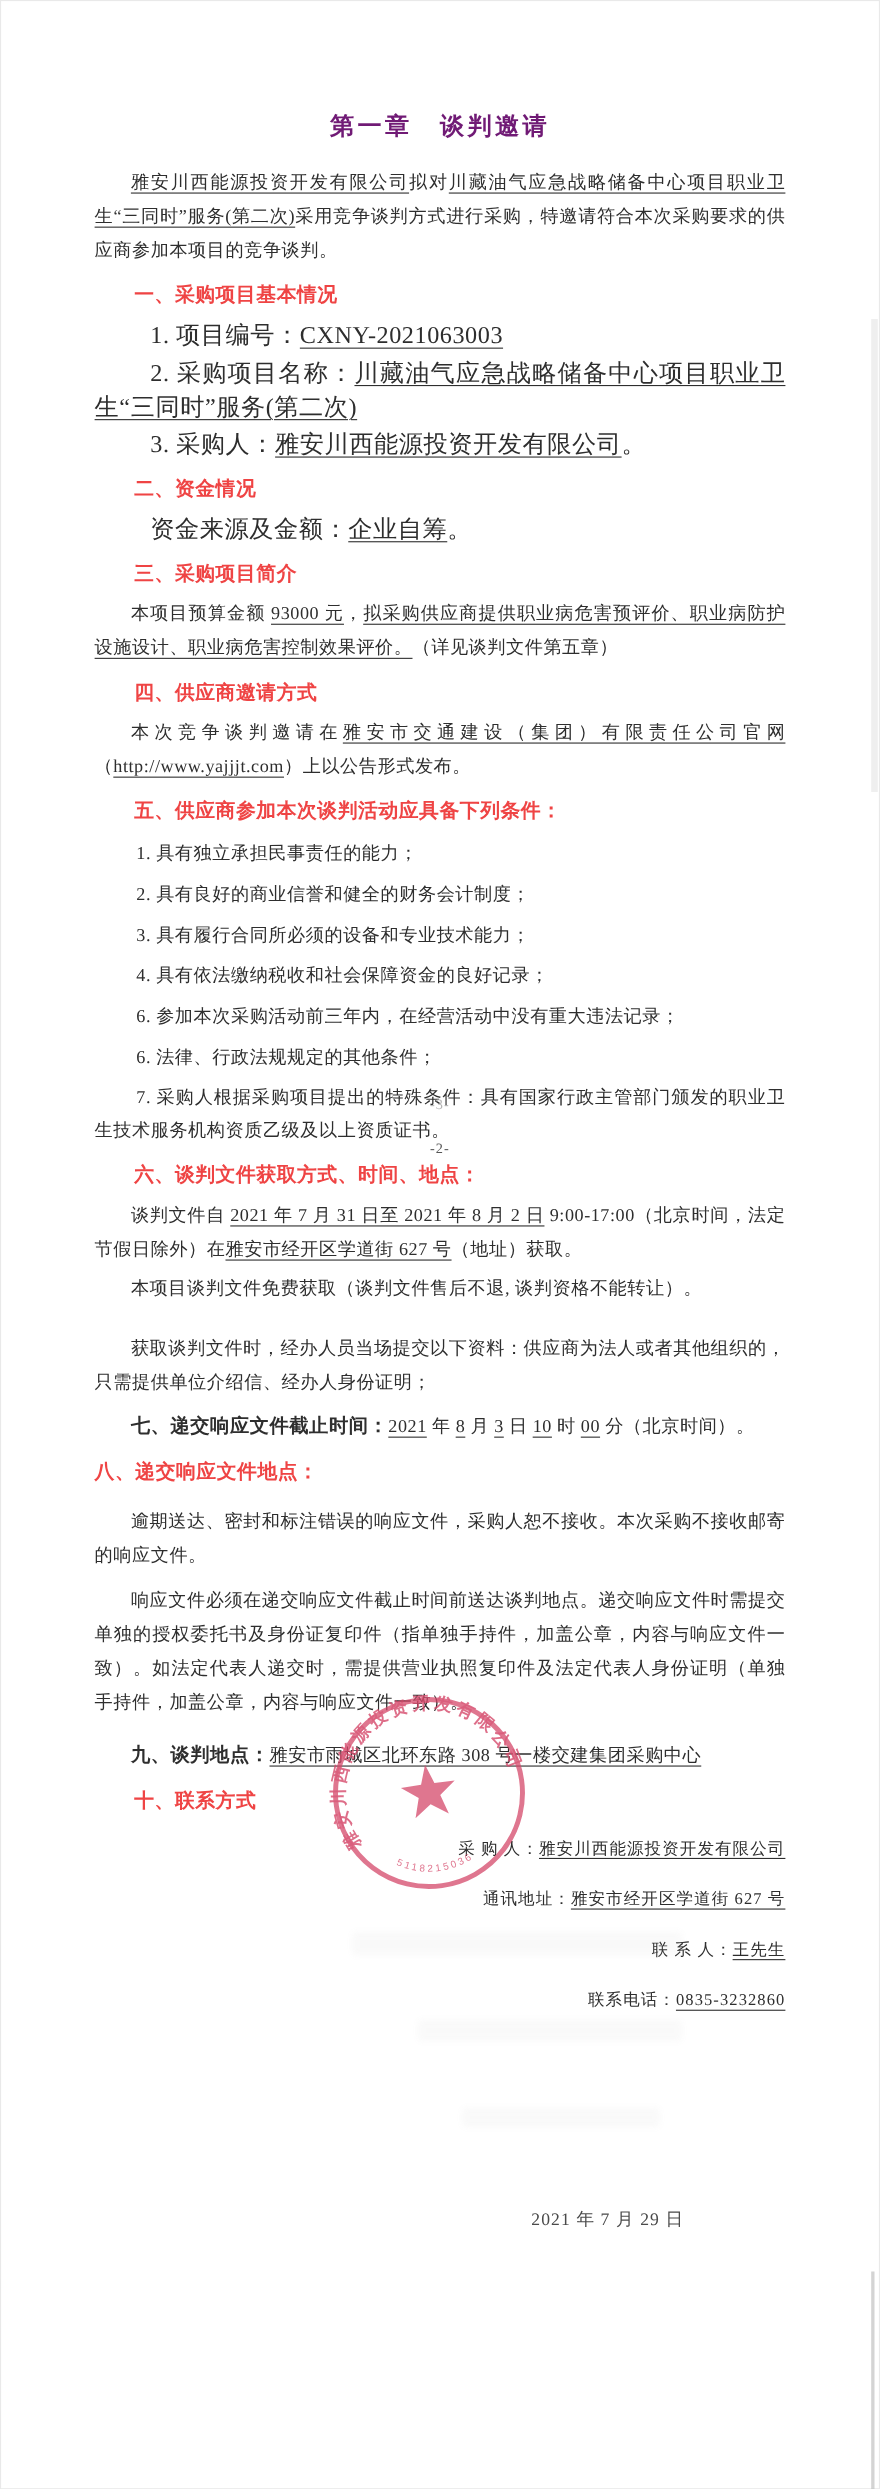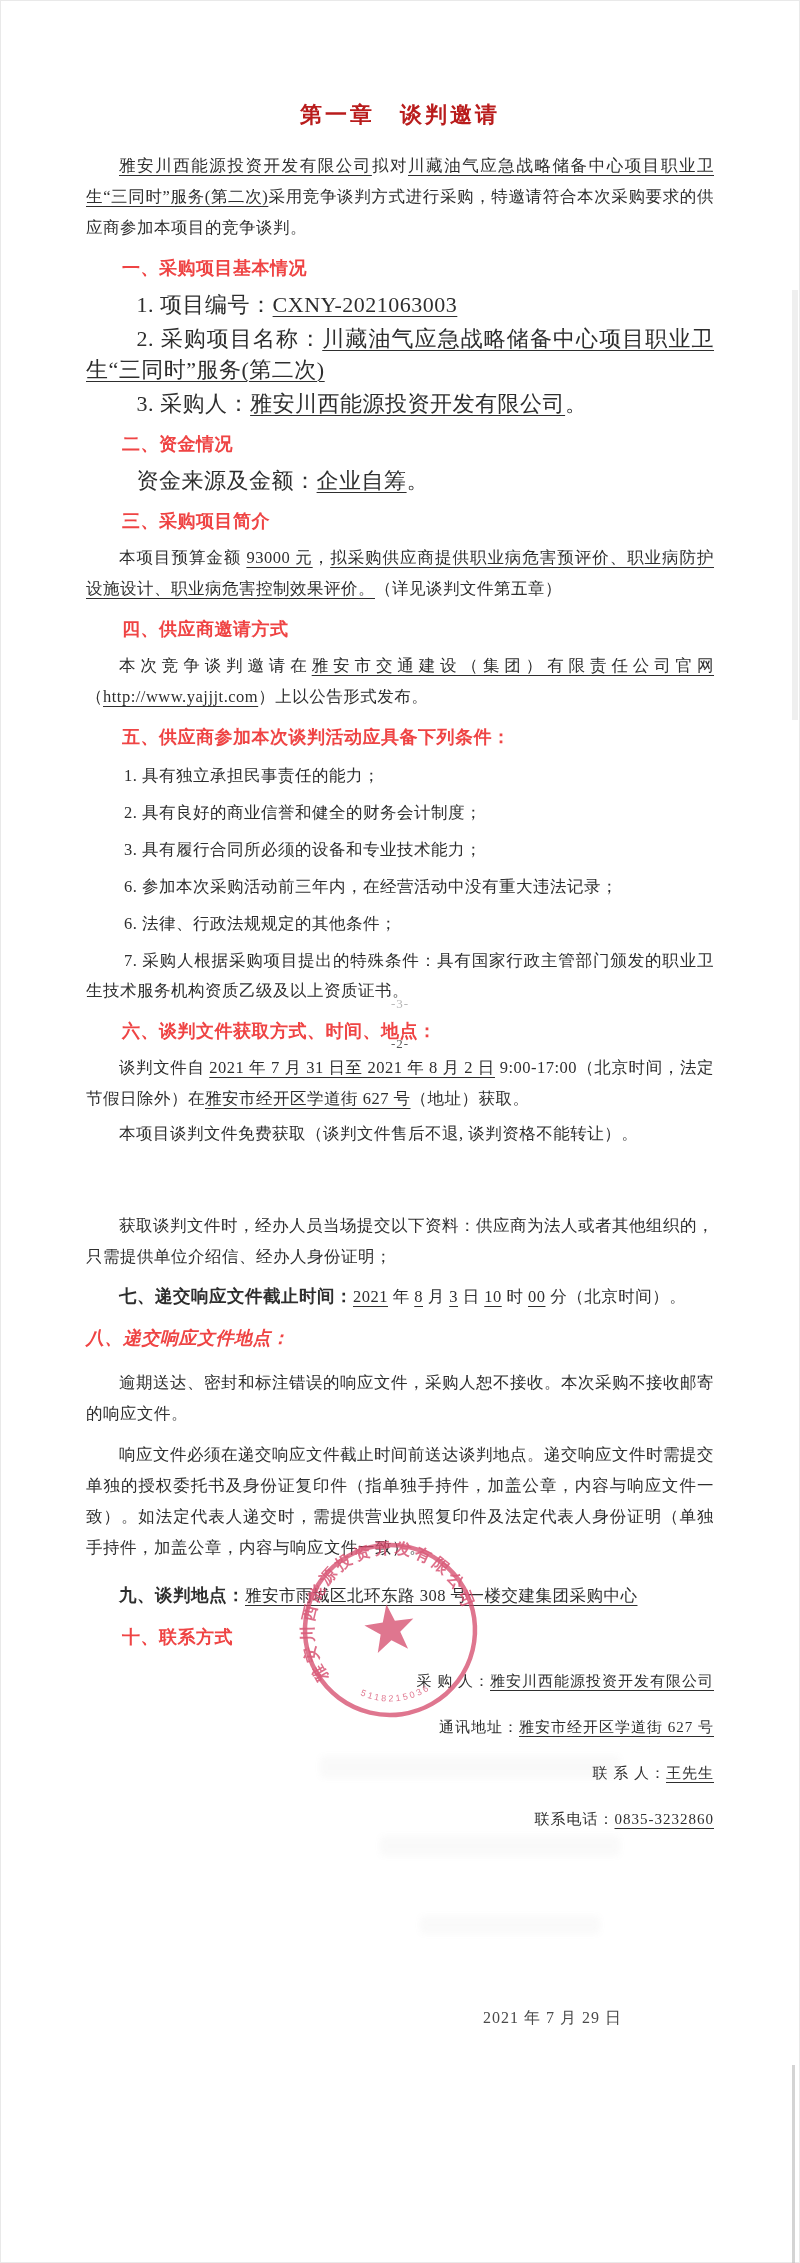--- a/index.html
+++ b/index.html
@@ -7,21 +7,21 @@
     width:800px;height:2263px;position:relative;background:#ffffff;
     font-family:"Liberation Serif","DejaVu Serif",serif;
     color:#2e2e2e;overflow:hidden;
   }
   .scan-frame{position:absolute;inset:0;border:1px solid #e9e9e9;pointer-events:none;}
   .page{position:absolute;left:0;width:800px;box-sizing:border-box;padding:0 86px;}
   #page1{top:0;height:1130px;}
   #page2{top:1196px;height:1031px;}
   .doc-title{
     text-align:center;font-family:"Liberation Sans","DejaVu Sans",sans-serif;
-    font-weight:bold;font-size:22px;letter-spacing:3px;color:#b91c1c;
+    font-weight:bold;font-size:22px;letter-spacing:3px;color:#701a75;
     margin:100px 0 20px 0;
   }
   .para{
     font-size:16.5px;line-height:31px;text-align:justify;
     text-indent:2em;letter-spacing:0.5px;margin:4px 0;
   }
   .heading{
     font-family:"Liberation Sans","DejaVu Sans",sans-serif;
     font-weight:bold;font-size:18px;color:#ef4444;
     text-indent:2em;line-height:34px;margin:8px 0 4px 0;letter-spacing:0.5px;
@@ -70,38 +70,39 @@
   <div class="heading">三、采购项目简介</div>
   <p class="para"><span>本项目预算金额 </span><span class="u">93000 元</span><span>，</span><span class="u">拟采购供应商提供职业病危害预评价、职业病防护设施设计、职业病危害控制效果评价。</span><span>（详见谈判文件第五章）</span></p>
 
   <div class="heading">四、供应商邀请方式</div>
   <p class="para"><span>本次竞争谈判邀请在</span><span class="u">雅安市交通建设（集团）有限责任公司官网</span><span>（</span><span class="u">http://www.yajjjt.com</span><span>）上以公告形式发布。</span></p>
 
   <div class="heading">五、供应商参加本次谈判活动应具备下列条件：</div>
   <p class="cond">1. 具有独立承担民事责任的能力；</p>
   <p class="cond">2. 具有良好的商业信誉和健全的财务会计制度；</p>
   <p class="cond">3. 具有履行合同所必须的设备和专业技术能力；</p>
+  <p class="cond">4. 具有依法缴纳税收和社会保障资金的良好记录；</p>
   <p class="cond">6. 参加本次采购活动前三年内，在经营活动中没有重大违法记录；</p>
   <p class="cond">6. 法律、行政法规规定的其他条件；</p>
   <p class="cond">7. 采购人根据采购项目提出的特殊条件：具有国家行政主管部门颁发的职业卫生技术服务机构资质乙级及以上资质证书。</p>
 
   <div class="heading">六、谈判文件获取方式、时间、地点：</div>
   <p class="para"><span>谈判文件自 </span><span class="u">2021 年 7 月 31 日至 2021 年 8 月 2 日</span><span> 9:00-17:00（北京时间，法定节假日除外）在</span><span class="u">雅安市经开区学道街 627 号</span><span>（地址）获取。</span></p>
   <p class="para">本项目谈判文件免费获取（谈判文件售后不退, 谈判资格不能转让）。</p>
 </div>
 
 <div class="page-num" id="pn2">-2-</div>
 
 <div class="page" id="page2">
 
   <p class="para" style="margin-top:14px;">获取谈判文件时，经办人员当场提交以下资料：供应商为法人或者其他组织的，只需提供单位介绍信、经办人身份证明；</p>
 
   <p class="hline"><span class="hl">七、递交响应文件截止时间：</span><span class="u">2021</span><span> 年 </span><span class="u">8</span><span> 月 </span><span class="u">3</span><span> 日 </span><span class="u">10</span><span> 时 </span><span class="u">00</span><span> 分（北京时间）。</span></p>
 
-  <div class="heading" style="text-indent:0;font-style:italic;">八、递交响应文件地点：</div>
+  <div class="heading" style="text-indent:0;">八、递交响应文件地点：</div>
   <p class="para" style="margin-top:12px;">逾期送达、密封和标注错误的响应文件，采购人恕不接收。本次采购不接收邮寄的响应文件。</p>
   <p class="para" style="margin-top:10px;">响应文件必须在递交响应文件截止时间前送达谈判地点。递交响应文件时需提交单独的授权委托书及身份证复印件（指单独手持件，加盖公章，内容与响应文件一致）。如法定代表人递交时，需提供营业执照复印件及法定代表人身份证明（单独手持件，加盖公章，内容与响应文件一致）。</p>
 
   <p class="hline" style="margin-top:16px;"><span class="hl">九、谈判地点：</span><span class="u">雅安市雨城区北环东路 308 号一楼交建集团采购中心</span></p>
 
   <div class="heading">十、联系方式</div>
 
   <p class="contact-row"><span>采 购 人：</span><span class="u">雅安川西能源投资开发有限公司</span></p>
   <p class="contact-row"><span>通讯地址：</span><span class="u">雅安市经开区学道街 627 号</span></p>
   <p class="contact-row"><span>联 系 人：</span><span class="u">王先生</span></p>

